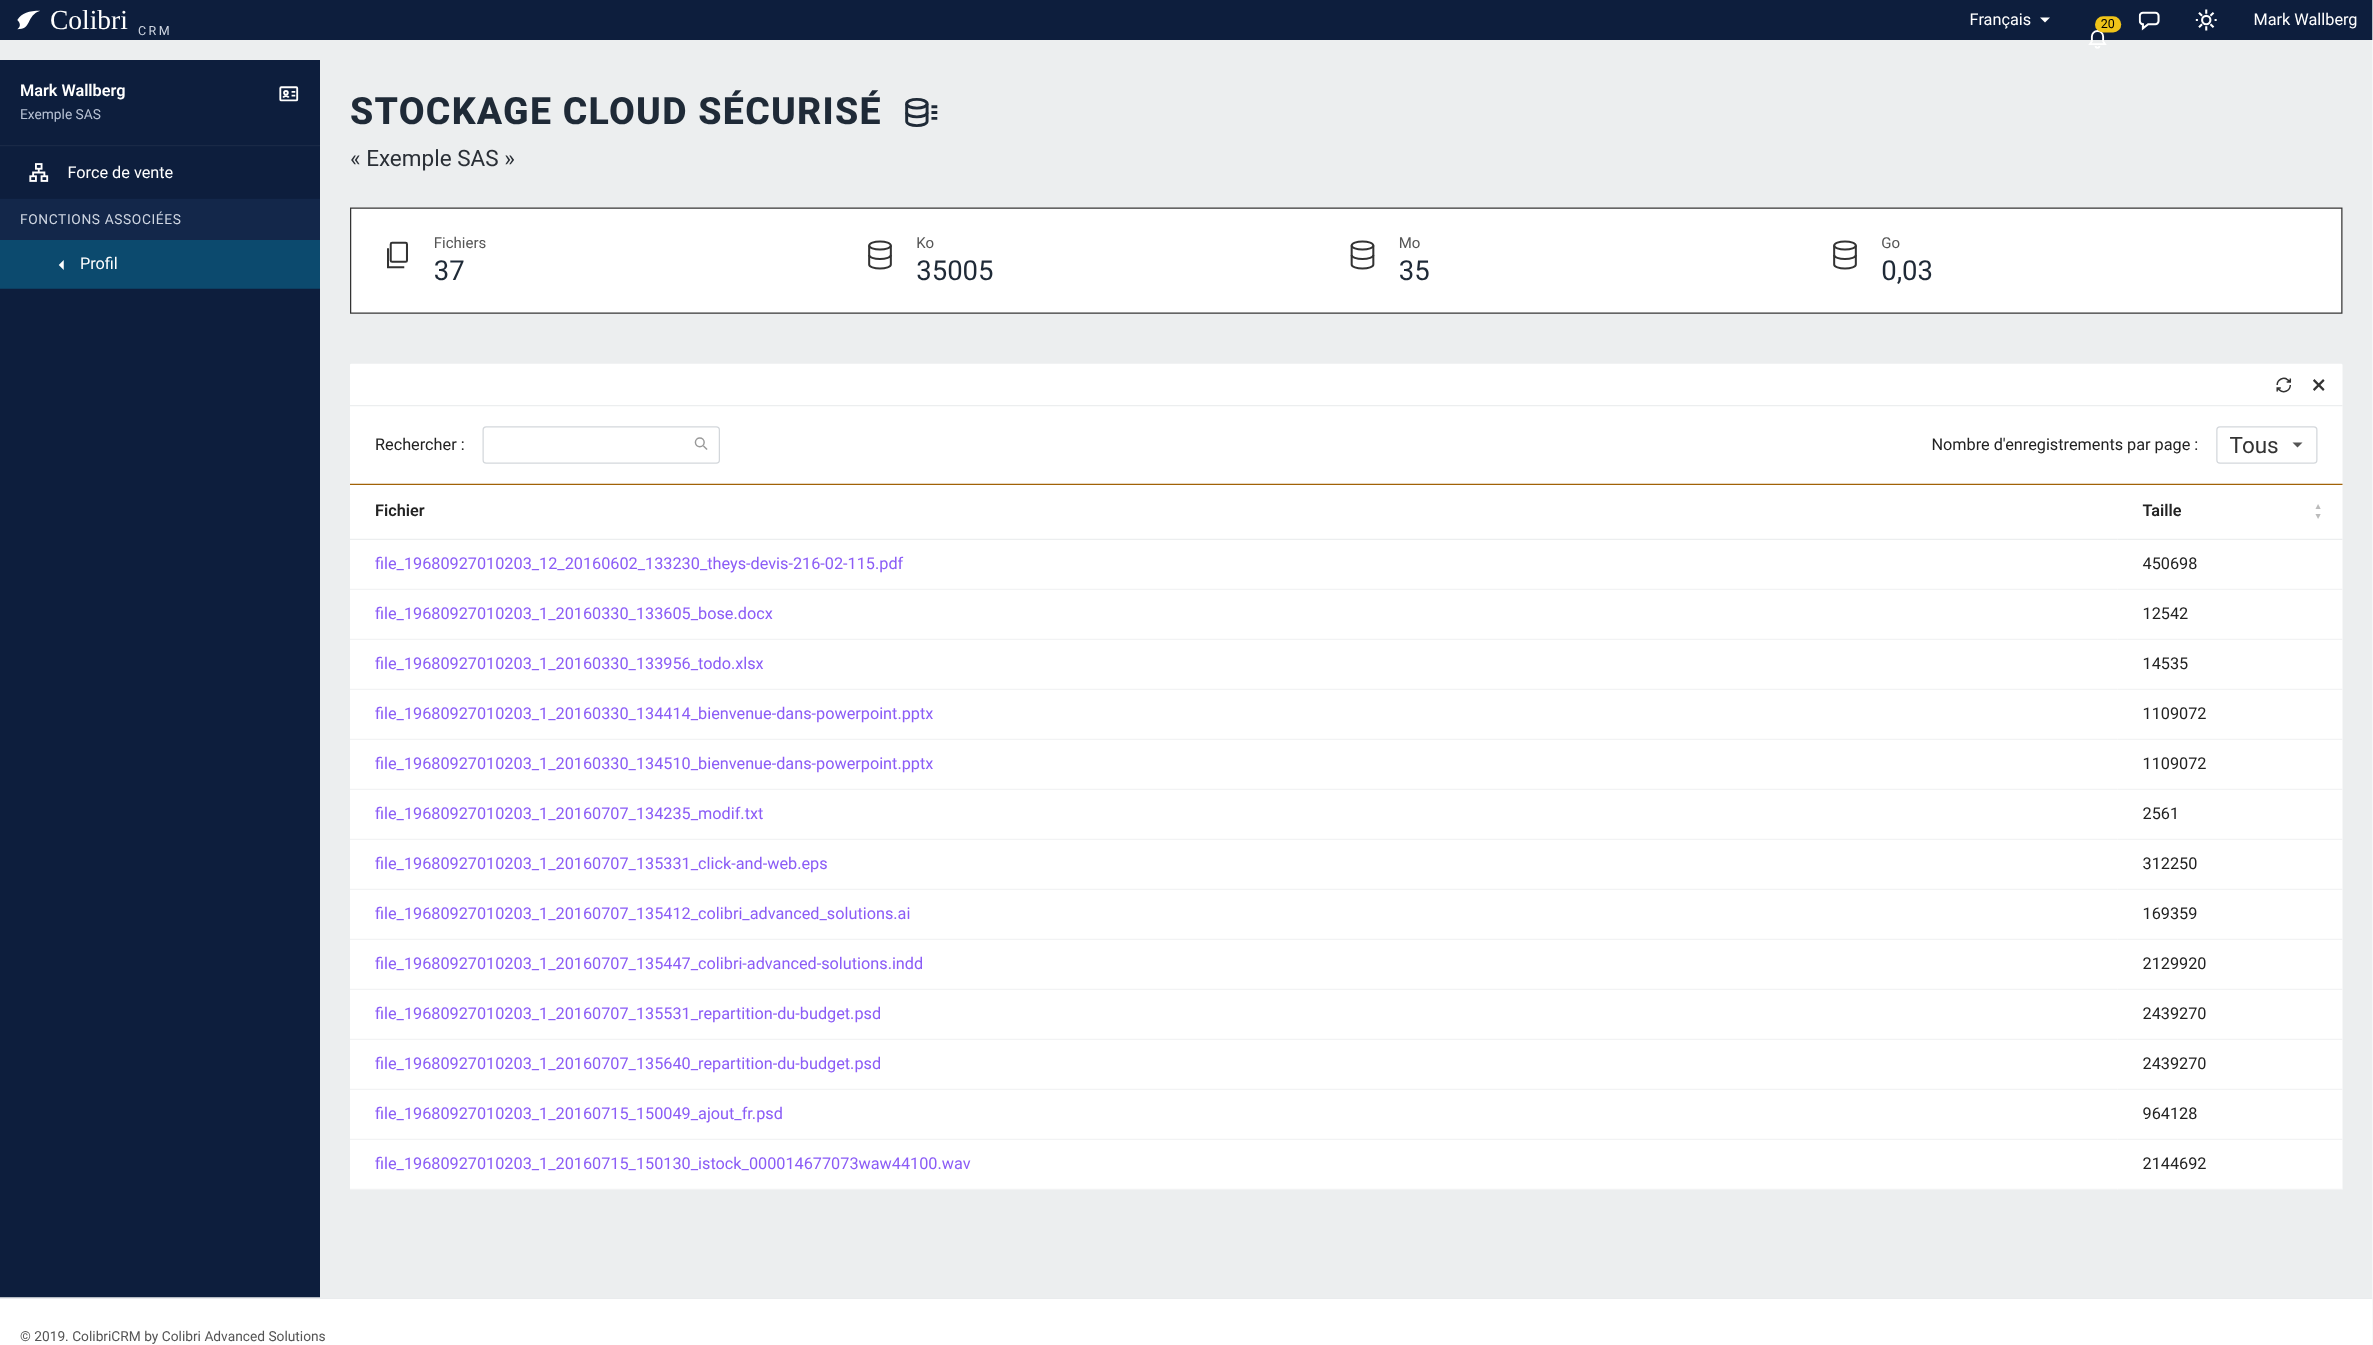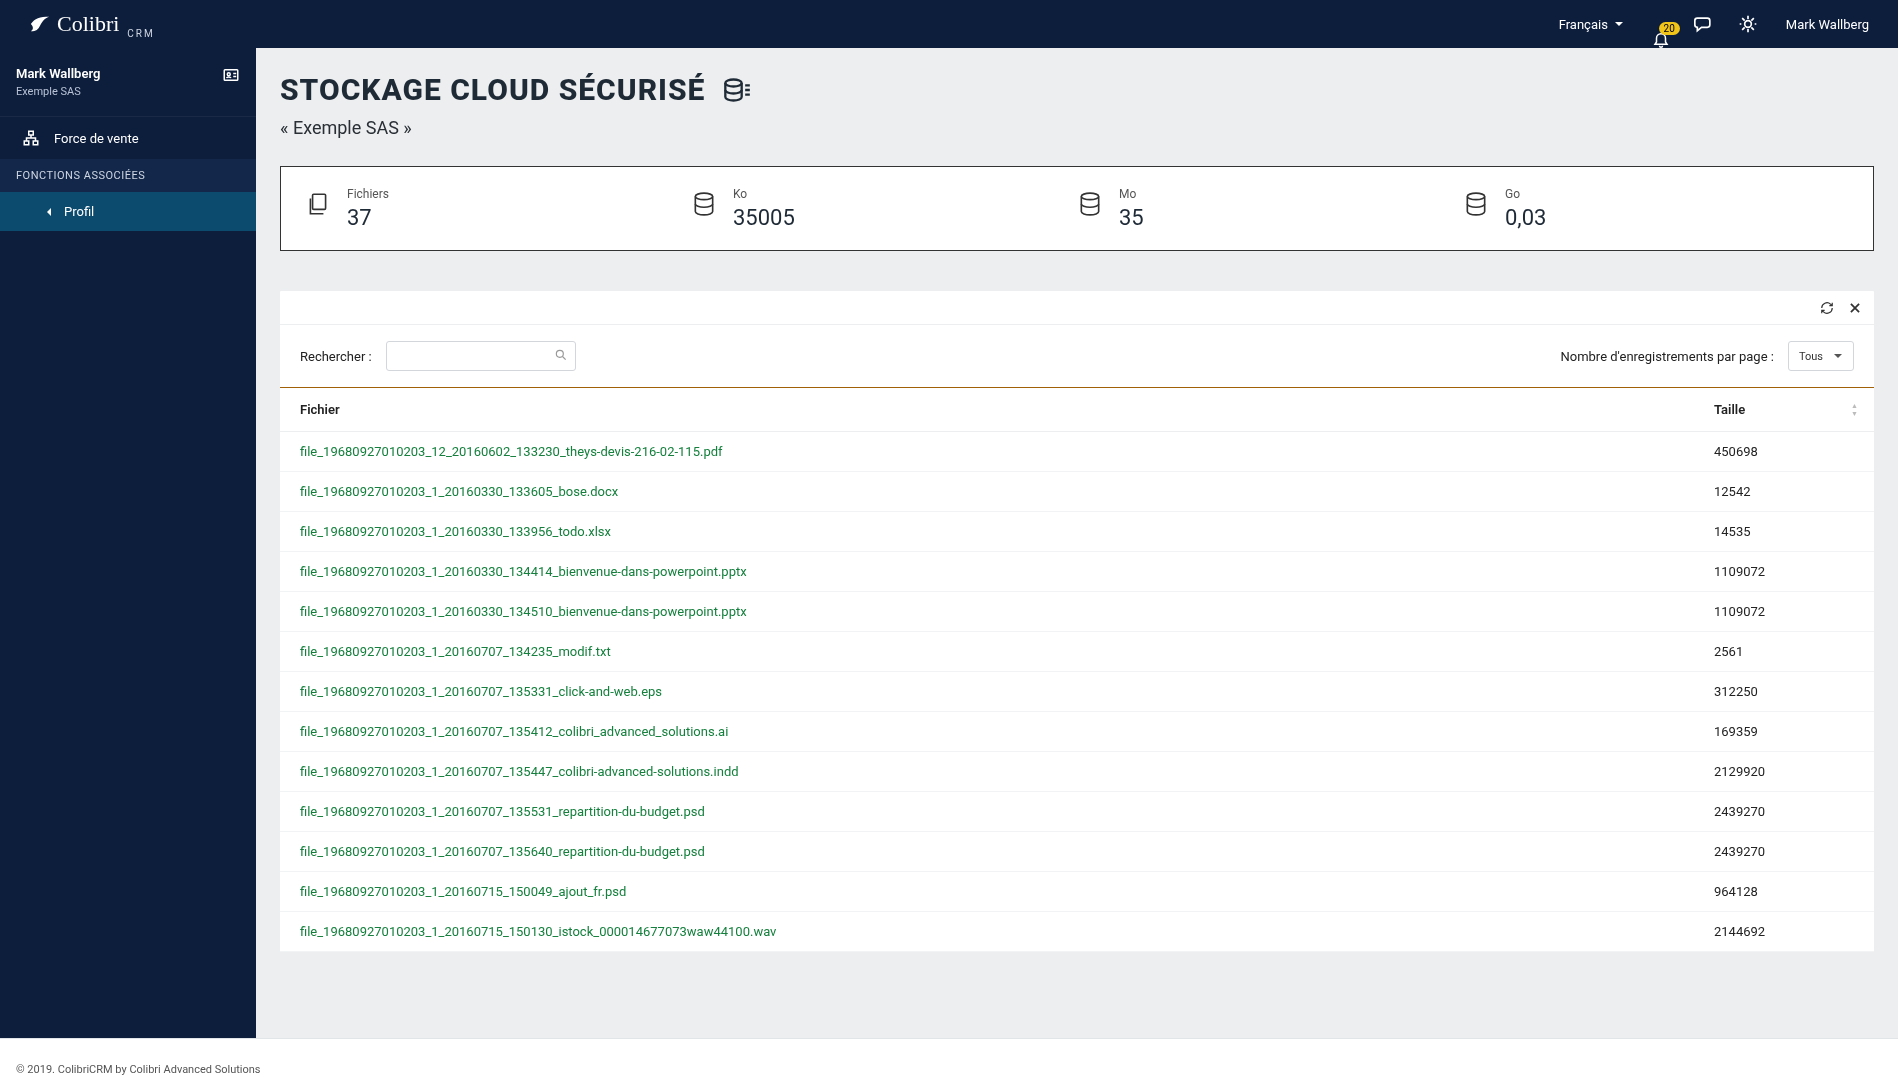--- a/index.html
+++ b/index.html
@@ -11,24 +11,24 @@
   width: 1898px;
   height: 1076px;
   overflow: hidden;
   position: relative;
 }
 
 
 .topbar {
   display: flex;
   align-items: center;
-  height: 48px;
+  height: 32px;
   background: #0d1e3d;
   color: #fff;
-  padding: 0 29px;
+  padding: 0 12px;
 }
 .topbar .brand {
   display: flex;
   align-items: center;
   gap: 6px;
   font-size: 22px;
 }
 .topbar .brand-icon { width: 22px; height: 22px; }
 .topbar .brand-text { font-family: Georgia, "Times New Roman", serif; }
 .topbar .brand-sub { font-size: 10px; letter-spacing: 2px; color: #cfd6e2; margin-left: 2px; margin-top: 18px; }
@@ -188,21 +188,21 @@
 .table-card .search-row .per-page-label { font-size: 13px; color: #222; margin-right: 14px; }
 .table-card .search-row .select {
   border: 1px solid #d3d7db;
   border-radius: 3px;
   height: 30px;
   display: flex;
   align-items: center;
   padding: 0 10px;
   gap: 10px;
   cursor: pointer;
-  font-size: 11px;
+  font-size: 18px;
 }
 .table-card .search-row .select svg { width: 10px; height: 10px; color: #555; }
 
 .table-card table {
   width: 100%;
   border-collapse: collapse;
 }
 .table-card th {
   text-align: left;
   font-size: 13px;
@@ -213,21 +213,21 @@
   position: relative;
 }
 .table-card th .sort-both {
   position: absolute;
   right: 16px; top: 50%; transform: translateY(-50%);
   display: flex; flex-direction: column; gap: 1px;
 }
 .table-card th .sort-both span { font-size: 7px; color: #bbb; line-height: 1; }
 .table-card td {
   font-size: 13px;
-  color: #15803d;
+  color: #8b5cf6;
   padding: 12px 20px;
   border-bottom: 1px solid #f2f3f4;
 }
 .table-card td.size-col { color: #222; width: 180px; }
 
 
 .footer {
   position: absolute;
   bottom: 0; left: 0; right: 0;
   height: 38px;

